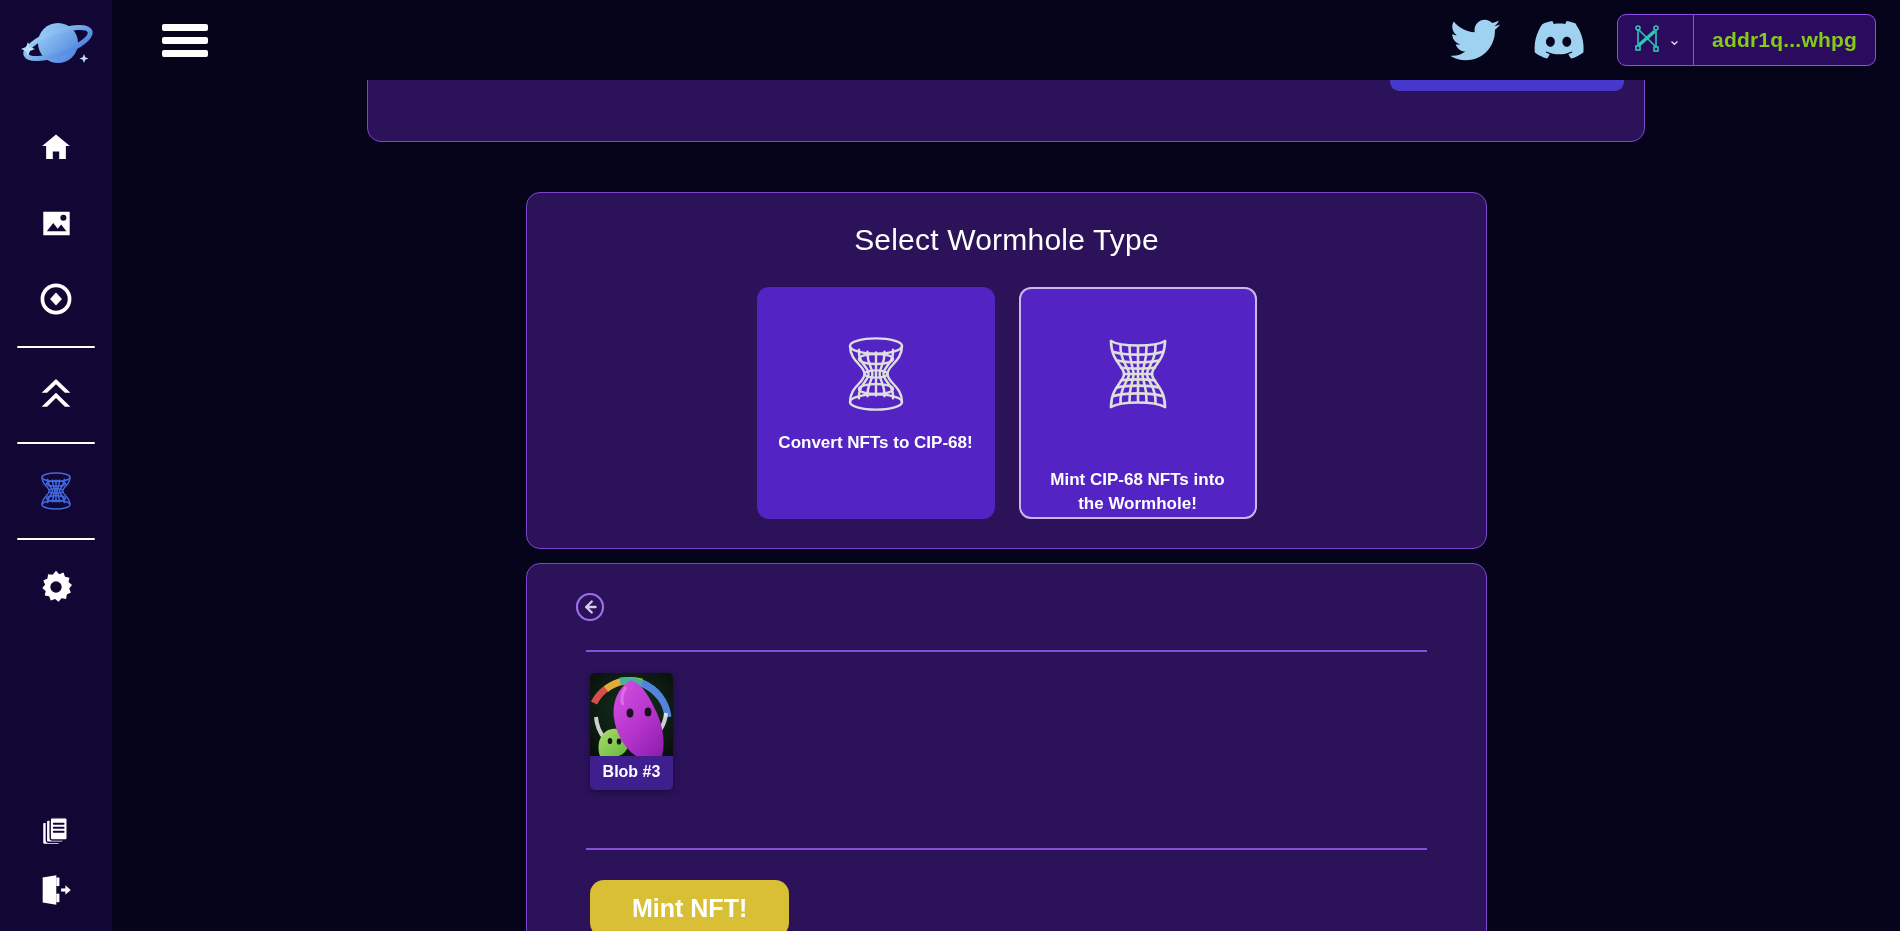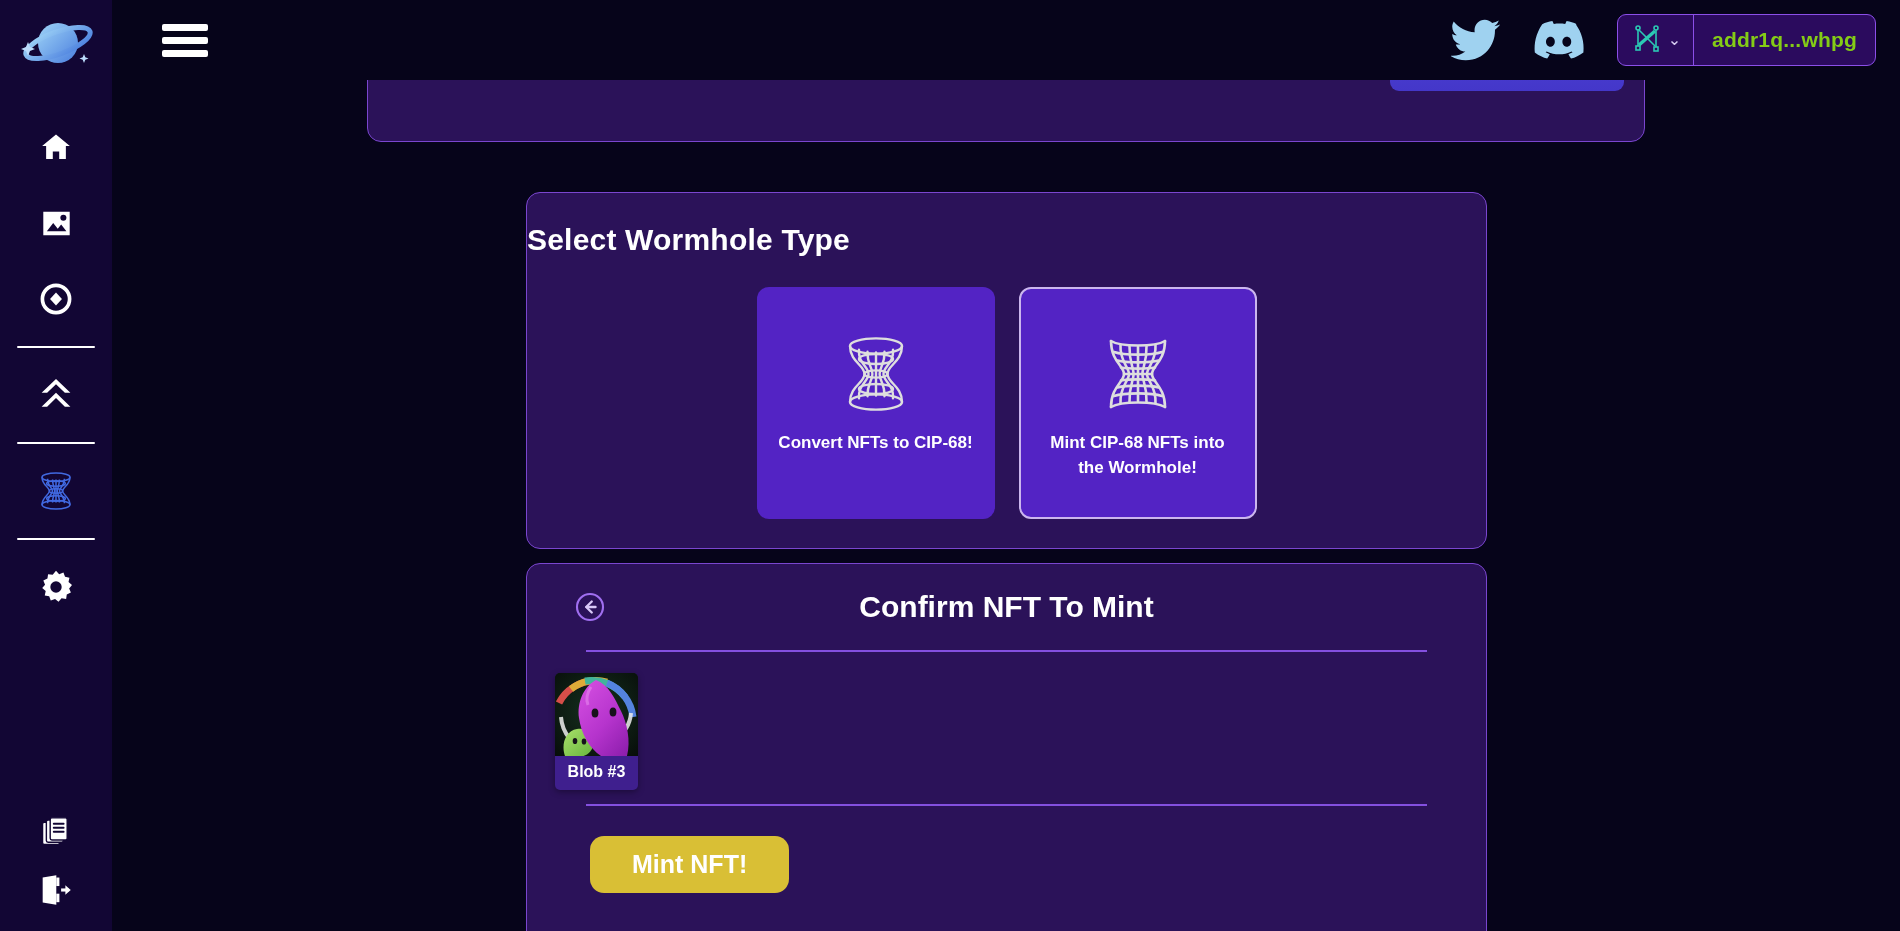--- a/index.html
+++ b/index.html
@@ -194,23 +194,24 @@
     border: 1px solid #7a46cf;
     border-radius: 14px;
   }
   #type-panel {
     left: 414px;
     top: 52px;
     width: 961px;
     height: 357px;
   }
   #panel-title {
+    text-align: center;
     color: #ffffff;
     font-size: 30px;
-    font-weight: bold;
+    font-weight: normal;
     margin-top: 30px;
     letter-spacing: .2px;
   }
   #type-options {
     display: flex;
     justify-content: center;
     gap: 24px;
     margin-top: 30px;
   }
   .type-card {
@@ -221,20 +222,21 @@
     border: 2px solid transparent;
     display: flex;
     flex-direction: column;
     align-items: center;
     justify-content: flex-start;
     padding-top: 42px;
     cursor: pointer;
   }
   .type-card.selected {
     border: 2px solid #cbb6ee;
+    justify-content: space-between;
   }
   .type-card .tc-icon { height: 86px; display: flex; align-items: center; justify-content: center; }
   .type-card .tc-label {
     margin-top: 14px;
     color: #ffffff;
     font-size: 17px;
     font-weight: bold;
     text-align: center;
     line-height: 1.45;
     max-width: 200px;
@@ -264,22 +266,22 @@
     font-size: 30px;
     font-weight: bold;
     padding-top: 26px;
   }
   .hr {
     height: 2px;
     background: #8450e0;
     margin: 0 59px;
   }
   #nft-area {
-    height: 152px;
-    padding-left: 28px;
+    height: 196px;
+    padding-left: 63px;
     padding-top: 21px;
     display: flex;
     align-items: flex-start;
   }
   .nft-card {
     width: 83px;
     border-radius: 5px;
     overflow: hidden;
     background: #3f1f8e;
     cursor: pointer;
@@ -563,21 +565,20 @@
     <section class="panel" id="confirm-panel">
 
       <div id="confirm-head">
         <div id="back-btn">
           <svg width="30" height="30" viewBox="0 0 24 24">
             <circle cx="12" cy="12" r="10.4" fill="none" stroke="#a06ff0" stroke-width="1.7"></circle>
             <path d="M13.4 7.6 L9 12 L13.4 16.4" fill="none" stroke="#d9c9f7" stroke-width="1.9" stroke-linecap="round" stroke-linejoin="round"></path>
             <path d="M9.2 12 H16.4" stroke="#d9c9f7" stroke-width="1.9" stroke-linecap="round"></path>
           </svg>
         </div>
-        <h2 id="confirm-title">Confirm NFT To Mint</h2>
       </div>
 
       <div class="hr"></div>
 
       <div id="nft-area">
         <div class="nft-card">
           <div class="nft-thumb">
             <svg width="83" height="83" viewBox="0 0 83 83">
               <defs>
                 <radialGradient id="bg1" cx="0.5" cy="0.45" r="0.8">

